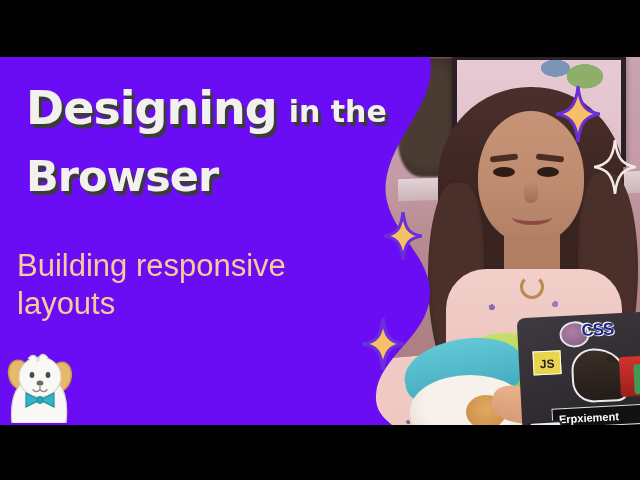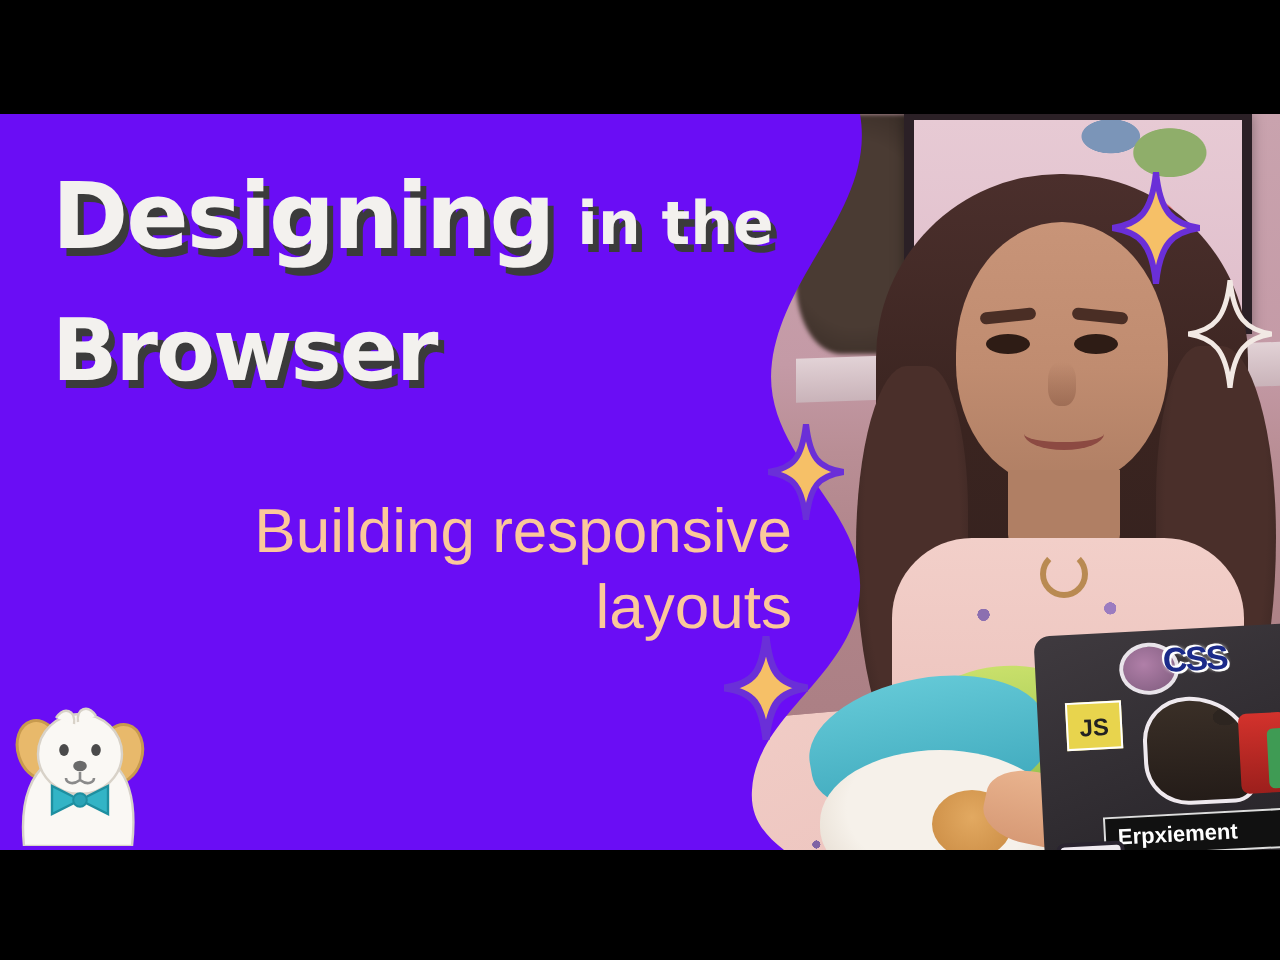--- a/index.html
+++ b/index.html
@@ -225,24 +225,23 @@
     font-weight:bold;
     text-shadow:3px 4px 0 #3b3b3b;
     white-space:nowrap;
   }
   #title-l1 { left:26px; top:24px; font-size:46px; letter-spacing:-1px; }
   #title-l1 .small {
     font-size:30px; letter-spacing:0; margin-left:12px; vertical-align:2px;
   }
   #title-l2 { left:26px; top:94px; font-size:43px; letter-spacing:-1px; }
   .subtitle {
-    position:absolute; left:36px; top:190px; width:360px;
+    position:absolute; left:17px; top:190px; width:360px;
     color:#fbc89a; font-size:31px; line-height:38px; font-weight:normal;
     font-family:"Liberation Sans", sans-serif;
-    text-align:right;
   }
 
   
   #dog-logo { position:absolute; left:4px; top:345px; width:74px; height:78px; z-index:40; }
 
   
   .sparkle { position:absolute; z-index:45; }
   #sparkle-1 { left:556px; top:86px; width:44px; height:56px; }
   #sparkle-2 { left:594px; top:140px; width:42px; height:54px; }
   #sparkle-3 { left:384px; top:212px; width:38px; height:48px; }

